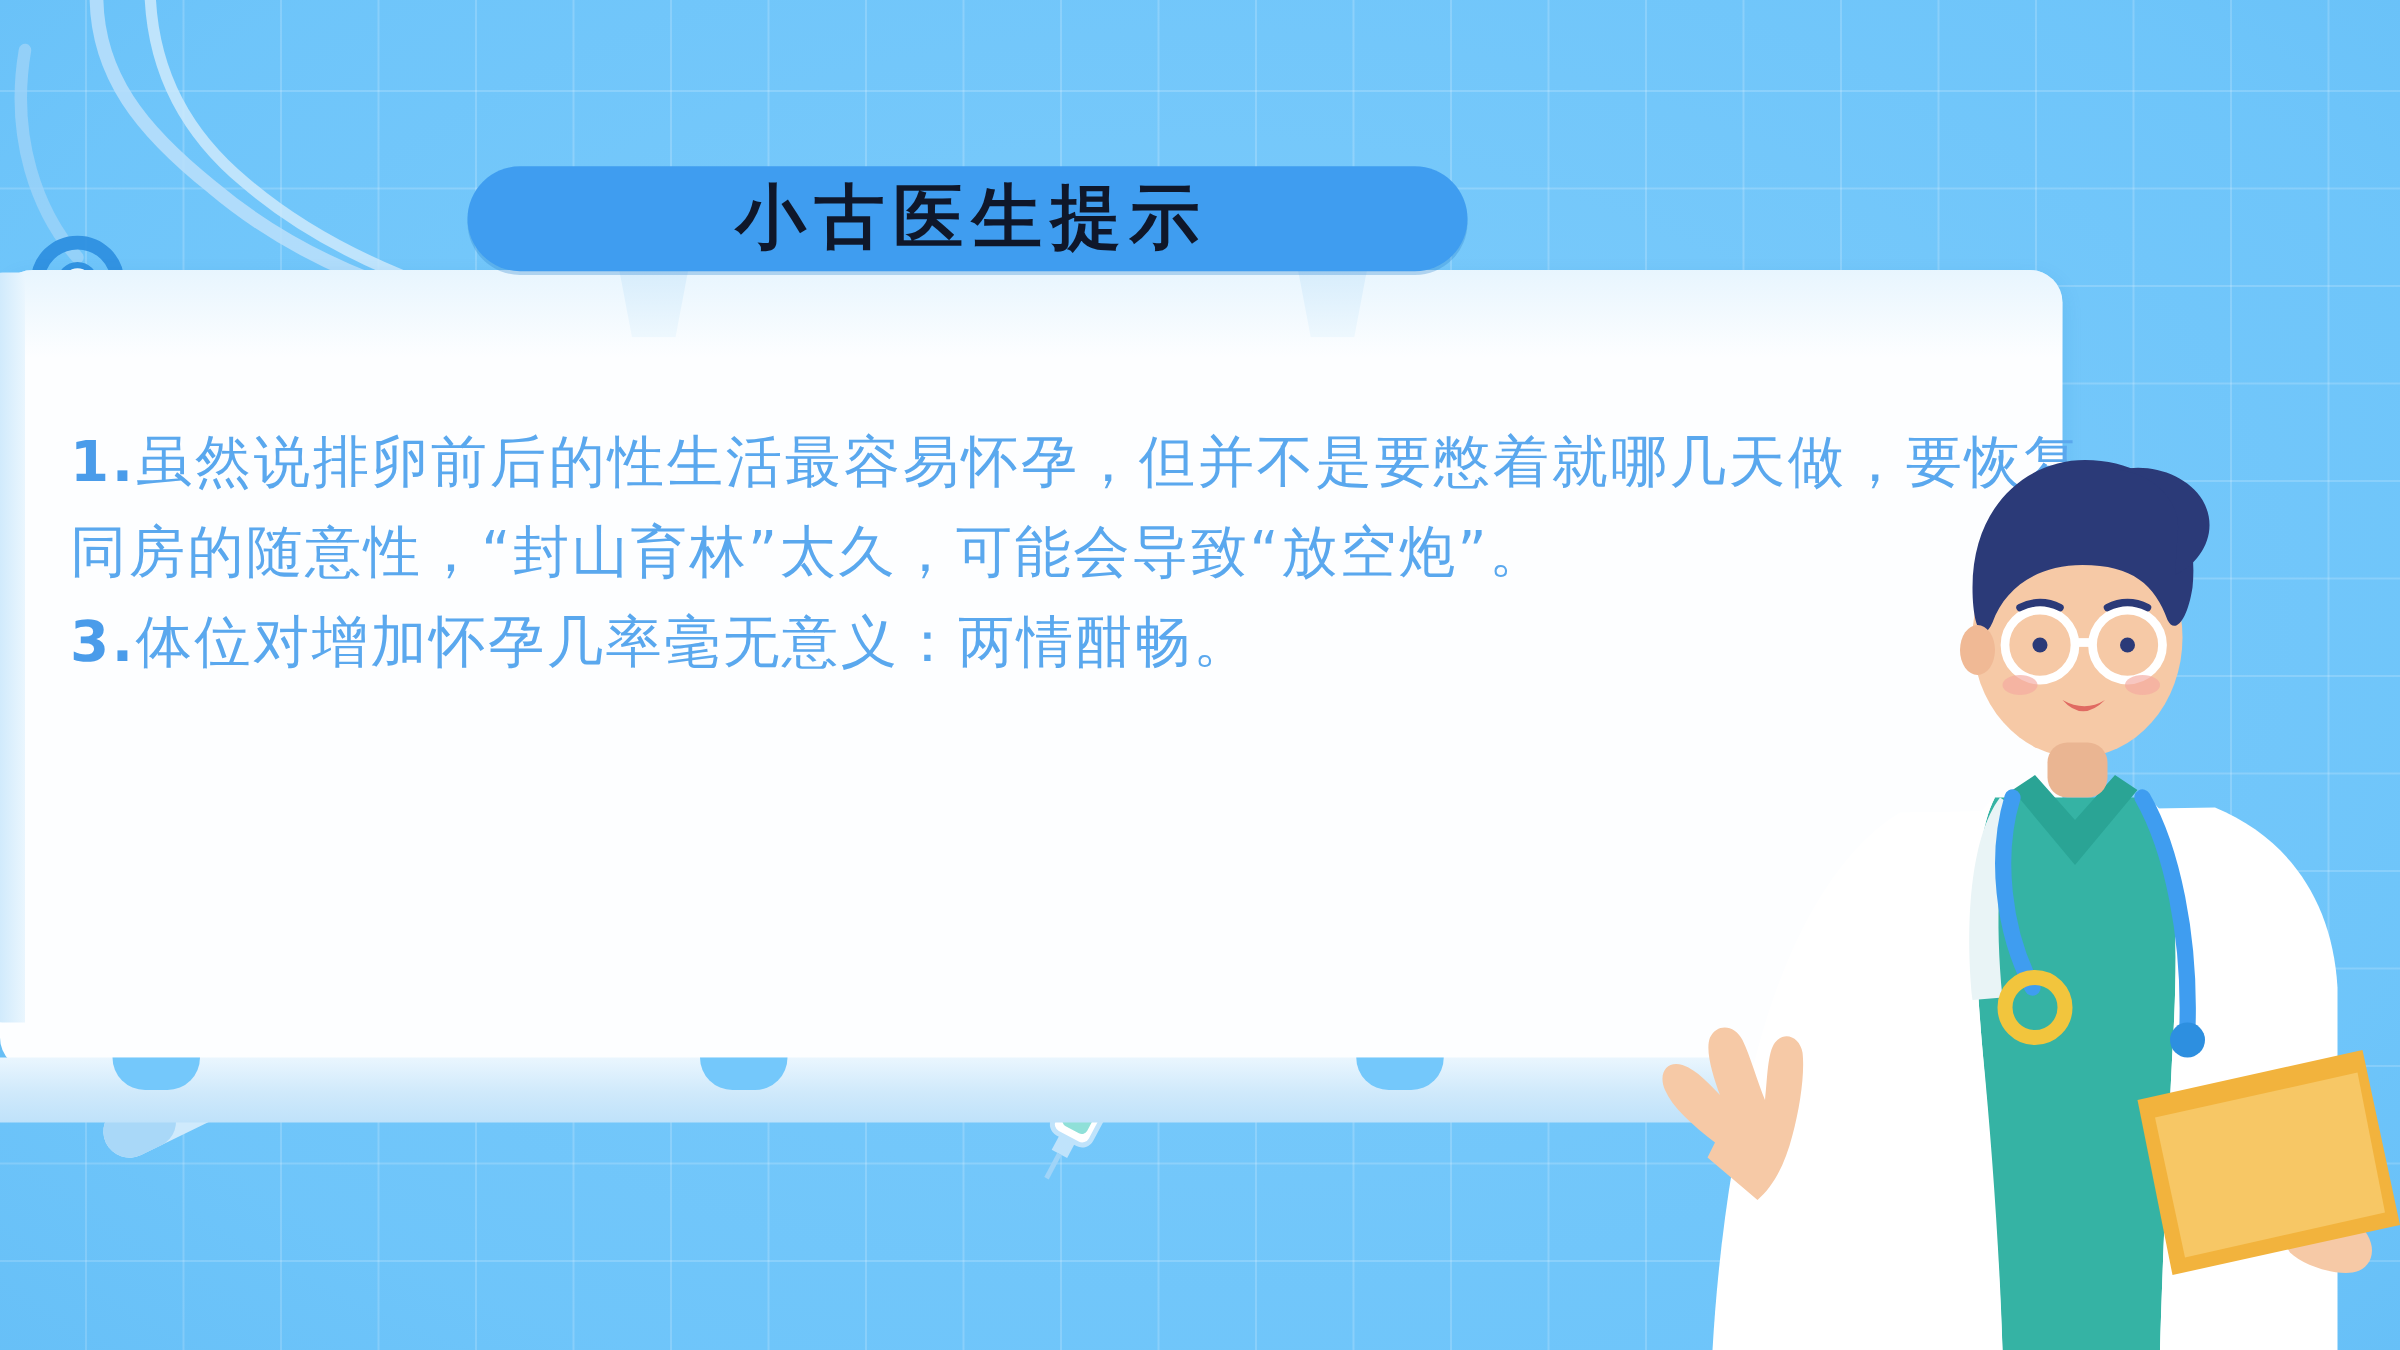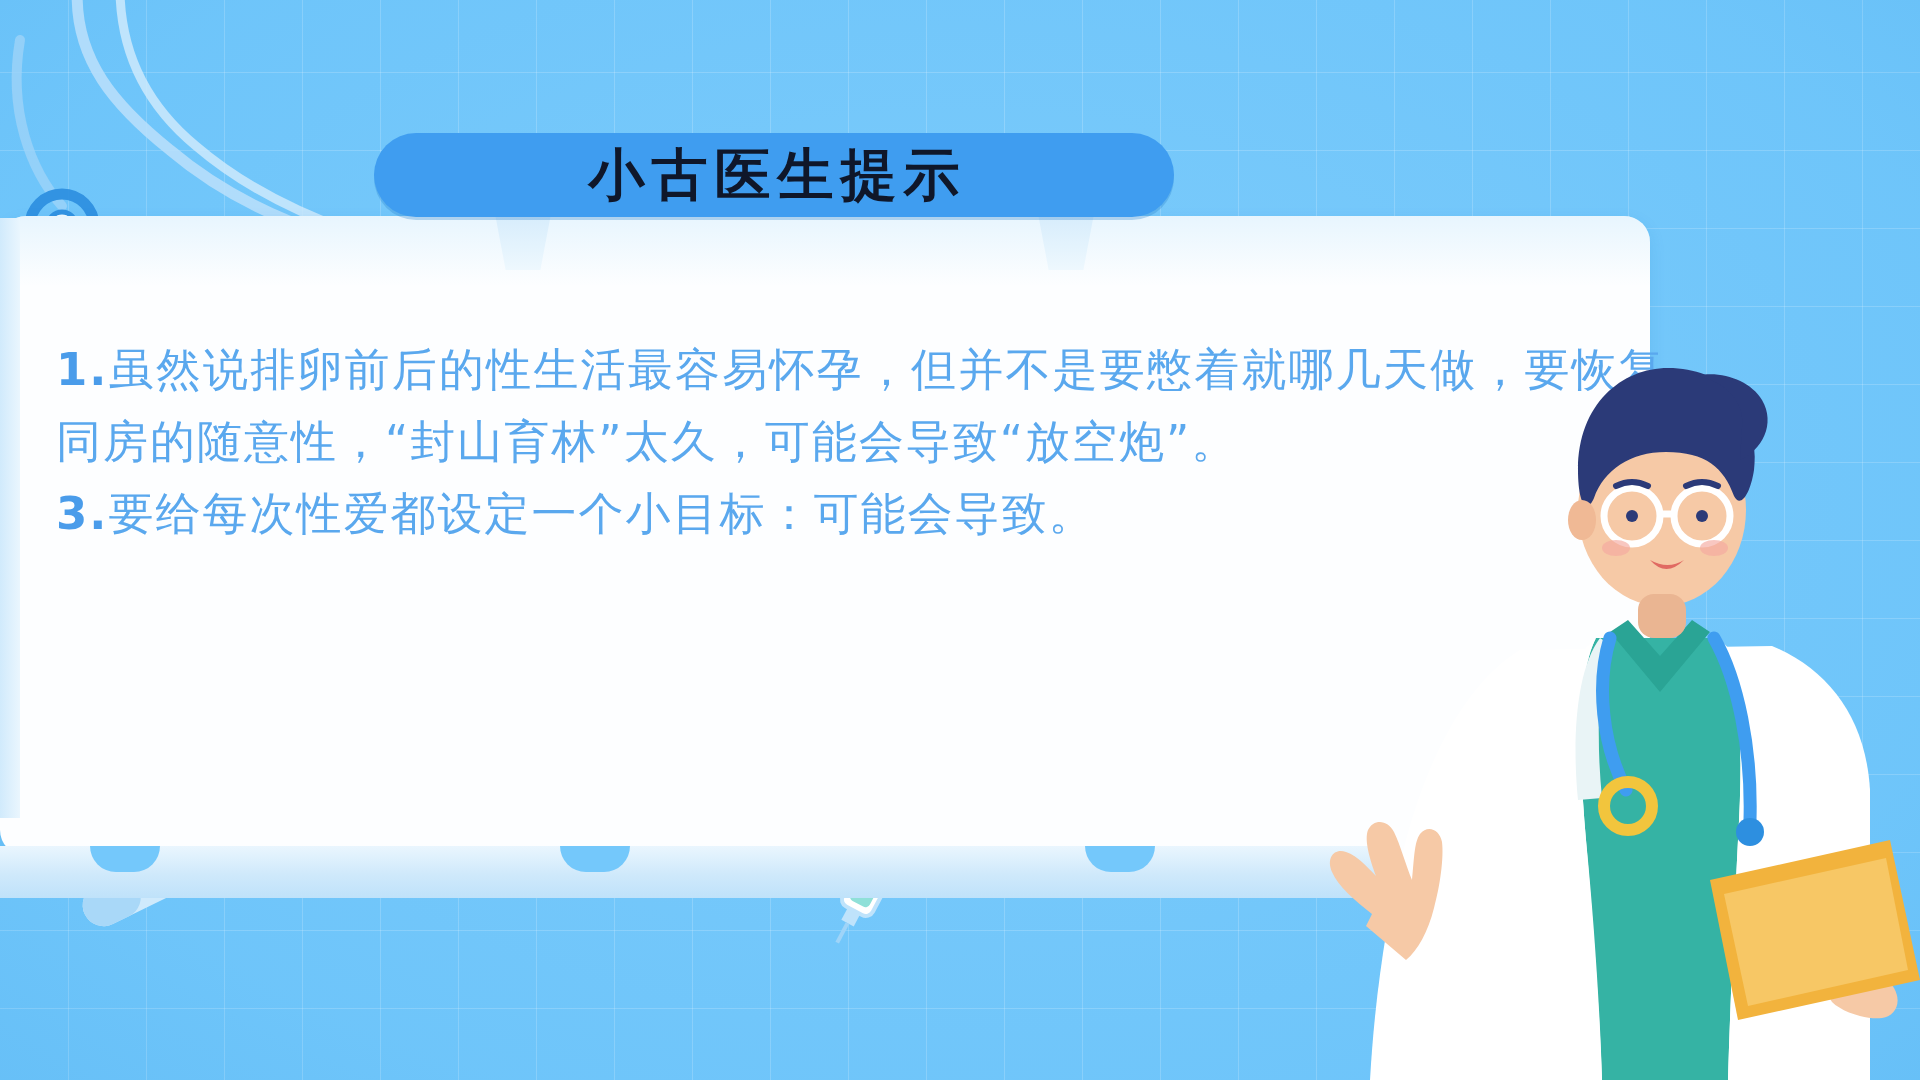--- a/index.html
+++ b/index.html
@@ -277,21 +277,21 @@
   <div class="curl curl-a"></div>
   <div class="curl curl-b"></div>
   <div class="curl-left-edge"></div>
   <div class="scroll-bottom"></div>
   <div class="notch notch-1"></div>
   <div class="notch notch-2"></div>
   <div class="notch notch-3"></div>
 
   <div class="tips">
     <p class="tip-line"><span class="tip-num">1.</span><span>虽然说排卵前后的性生活最容易怀孕，但并不是要憋着就哪几天做，要恢复同房的随意性，“封山育林”太久，可能会导致“放空炮”。</span></p>
-    <p class="tip-line"><span class="tip-num">3.</span><span>要给每次性爱都设定一个小目标：可能会导致。</span></p>
+    <p class="tip-line"><span class="tip-num">3.</span><span>体位对增加怀孕几率毫无意义：两情酣畅。</span></p>
   </div>
 
   <svg class="doctor" viewBox="0 0 620 760">
 
     <path d="M210 330 C 160 360, 120 430, 96 520 C 74 604, 64 690, 60 760 L 560 760 L 560 470 C 556 400, 520 350, 462 326 Z" fill="#ffffff"></path>
 
     <path d="M286 318 C 268 352, 268 430, 276 520 C 284 616, 290 700, 292 760 L 418 760 C 420 690, 424 600, 428 520 C 434 420, 430 350, 408 318 Z" fill="#35b3a4"></path>
     <path d="M300 312 L 350 372 L 400 312 L 382 300 L 350 336 L 318 300 Z" fill="#2aa495"></path>
 
     <path d="M286 318 C 250 348, 230 410, 224 500 C 219 580, 218 690, 218 760 L 292 760 C 290 690, 284 600, 276 520 C 268 430, 268 352, 286 318 Z" fill="#ffffff"></path>

